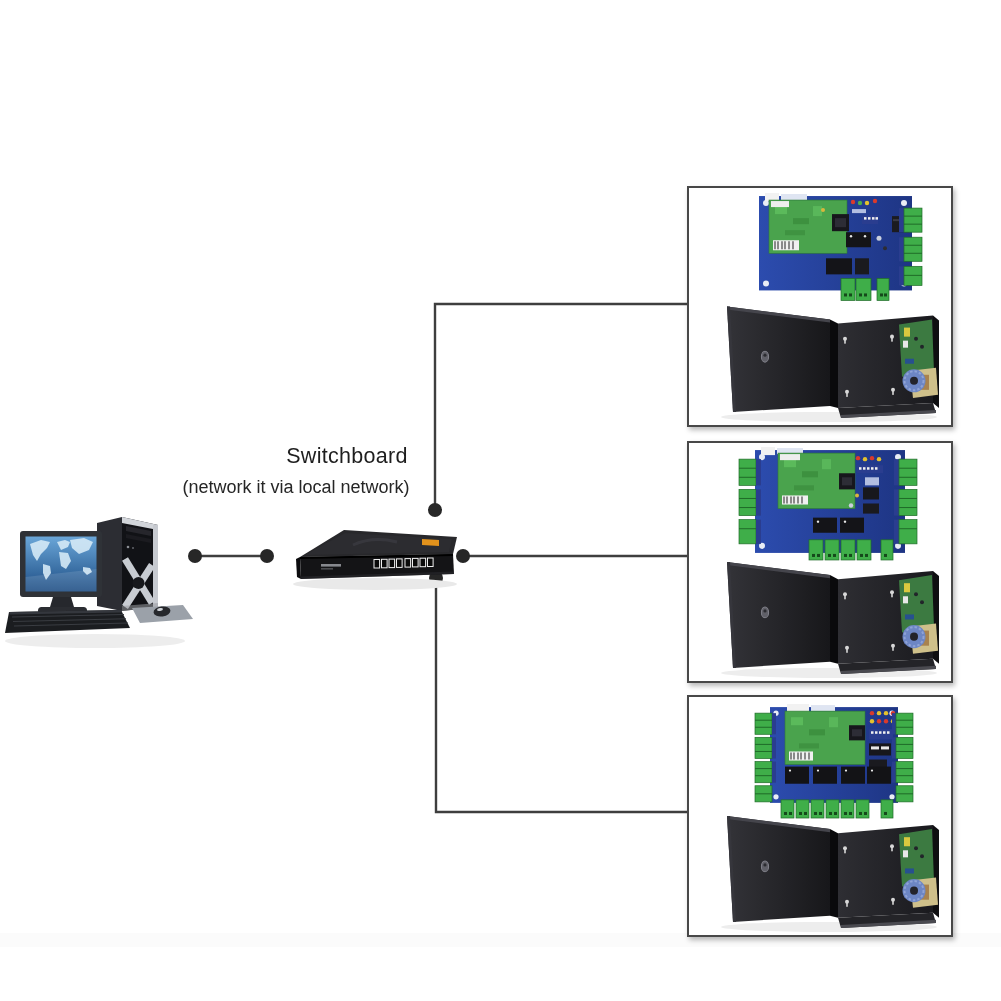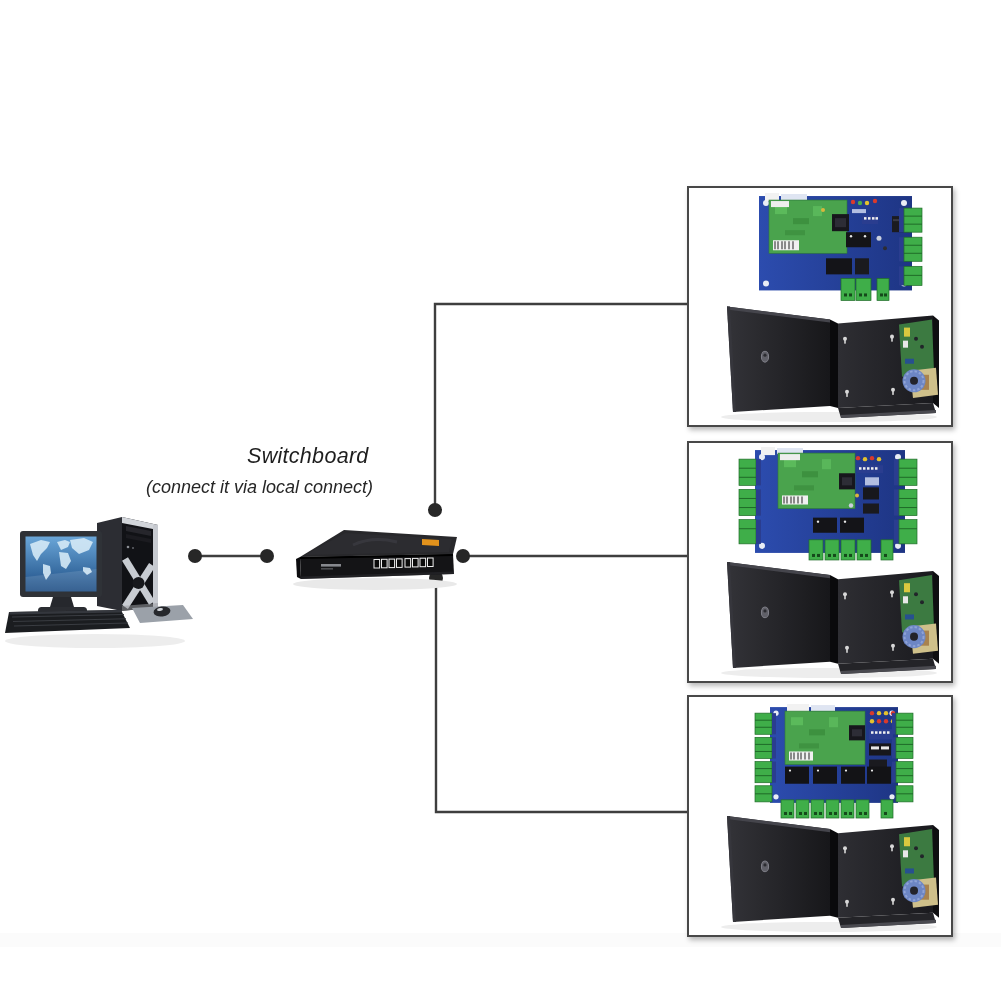--- a/index.html
+++ b/index.html
@@ -8,21 +8,21 @@
     font-family:"Liberation Sans", sans-serif;
   }
   .abs{position:absolute;}
   #lines-layer{left:0;top:0;z-index:1;}
   .node{z-index:2;}
   .panel-card{
     position:absolute;left:687px;width:262px;background:#ffffff;
     border:2px solid #484848;box-shadow:2px 3px 5px rgba(0,0,0,.28);z-index:2;
   }
   .panel-card svg{display:block;width:100%;height:100%;}
-  .lbl{position:absolute;z-index:3;color:#1e1e1e;white-space:nowrap;font-style:italic;}
+  .lbl{position:absolute;z-index:3;color:#1e1e1e;text-align:center;white-space:nowrap;}
   #switch-label{left:247px;top:444px;width:200px;font-size:21.5px;letter-spacing:.3px;}
   #switch-note{left:146px;top:477px;width:300px;font-size:18px;color:#262626;}
   #bottom-band{left:0;top:933px;width:1001px;height:14px;background:#fbfbfb;z-index:0;}
 </style>
 </head>
 <body>
 
 <div class="canvas">
 
   <div class="abs" id="bottom-band"></div>
@@ -137,21 +137,21 @@
       <rect x="106" y="41.1" width="5.6" height="8.5"></rect>
       <rect x="113.5" y="40.9" width="5.6" height="8.5"></rect>
       <rect x="122" y="40.6" width="5.6" height="8.5"></rect>
       <rect x="129.5" y="40.4" width="5.6" height="8.5"></rect>
       <rect x="137" y="40.2" width="5.6" height="8.5"></rect>
       <rect x="144.5" y="40" width="5.6" height="8.5"></rect>
     </g>
   </svg>
 
   <div class="lbl" id="switch-label">Switchboard</div>
-  <div class="lbl" id="switch-note">(connect it via local connect)</div>
+  <div class="lbl" id="switch-note">(network it via local network)</div>
 
   <div class="panel-card" style="top:186px;height:237px">
     <svg viewBox="0 0 262 236" preserveAspectRatio="none">
       <g>
         <rect x="70" y="8" width="153" height="94" fill="url(#gPcb)"></rect>
         <circle cx="77" cy="15" r="3" fill="#e9edf5"></circle>
           <circle cx="215" cy="15" r="3" fill="#e9edf5"></circle>
         <circle cx="77" cy="95" r="3" fill="#e9edf5"></circle>
           <circle cx="215" cy="95" r="3" fill="#e9edf5"></circle>
         <rect x="76" y="5" width="14" height="8" fill="#f2f2f2"></rect>

